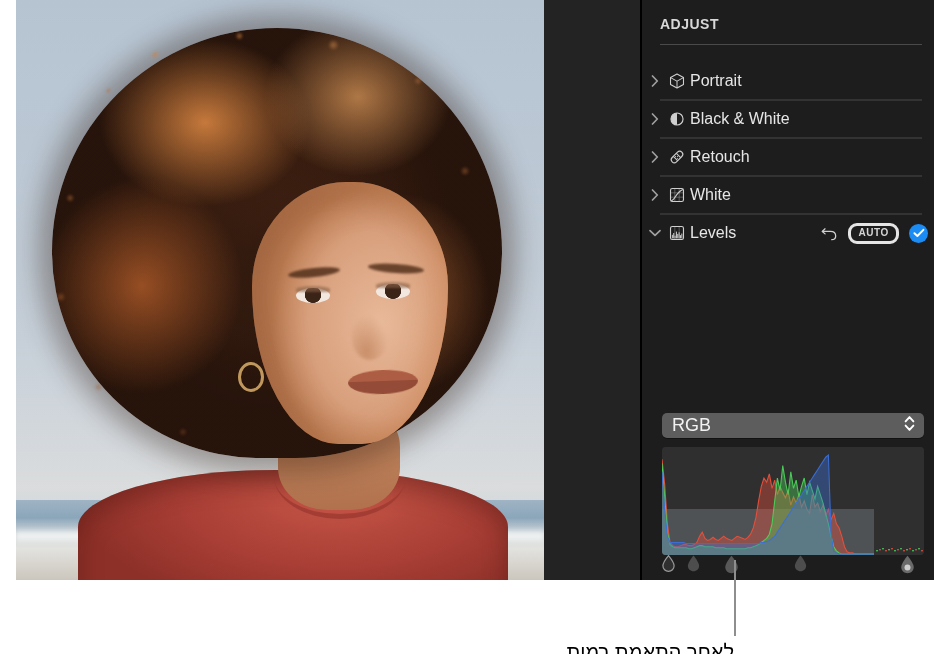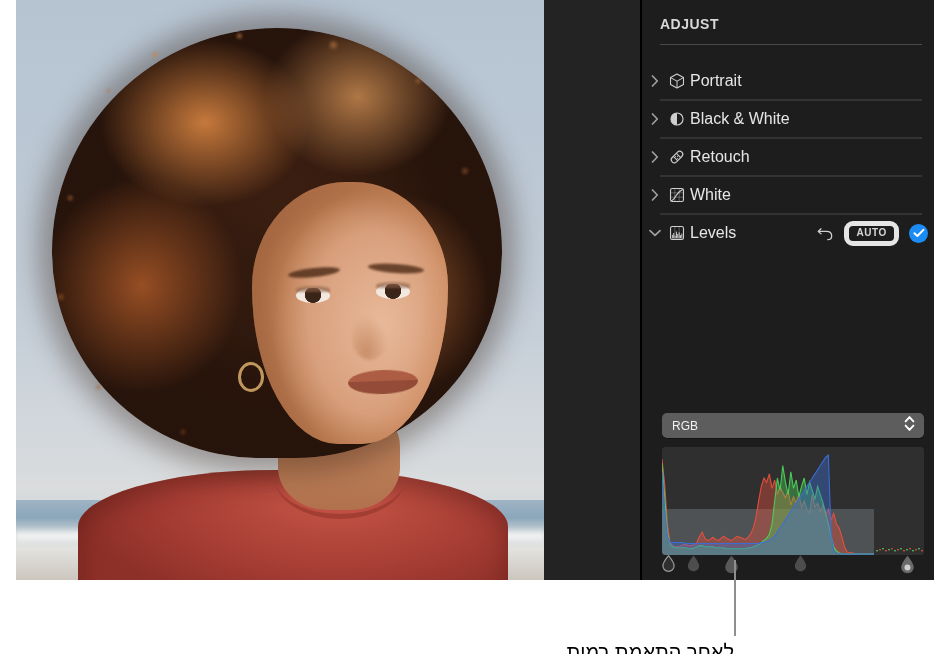--- a/index.html
+++ b/index.html
@@ -246,21 +246,21 @@
   
   .levels-ctrls {
     margin-left: auto;
     display: flex;
     align-items: center;
     gap: 10px;
     padding-right: 22px;
   }
   .reset-icon { color: #d0d0d0; display:block; }
   .auto-pill {
-    border: 5px solid #e5e5e5;
+    border: 3px solid #e5e5e5;
     border-radius: 9px;
     color: #d6d6d6;
     font-size: 10px;
     font-weight: bold;
     letter-spacing: 0.6px;
     padding: 1px 7px 2px 7px;
     line-height: 12px;
   }
   .check-circle {
     width: 19px; height: 19px;
@@ -282,21 +282,21 @@
     left: 20px; top: 413px;
     width: 262px; height: 25px;
     background: #5d5d5d;
     border-radius: 5px;
     display: flex;
     align-items: center;
     box-shadow: 0 1px 0 rgba(0,0,0,0.35);
   }
   .popup-label {
     color: #f2f2f2;
-    font-size: 12px;
+    font-size: 18px;
     margin-left: 10px;
   }
   .popup-arrows {
     margin-left: auto;
     margin-right: 9px;
     color: #ffffff;
     display: block;
   }
 
   .histogram {

